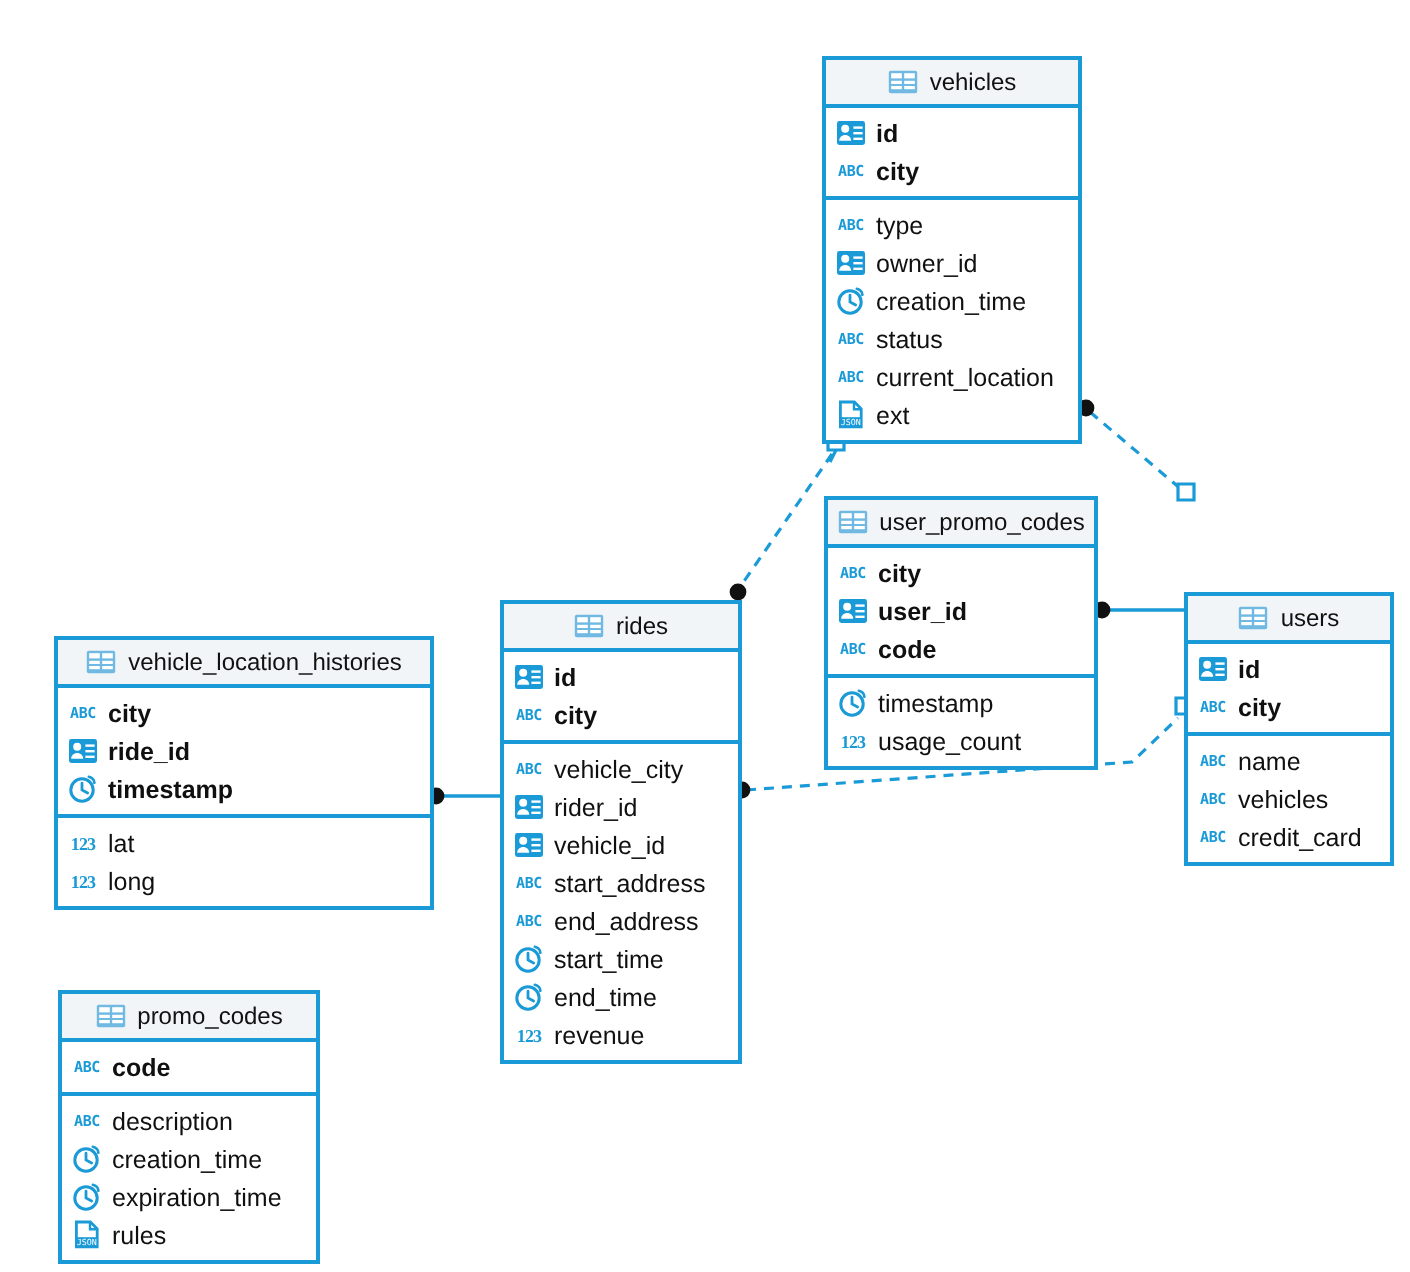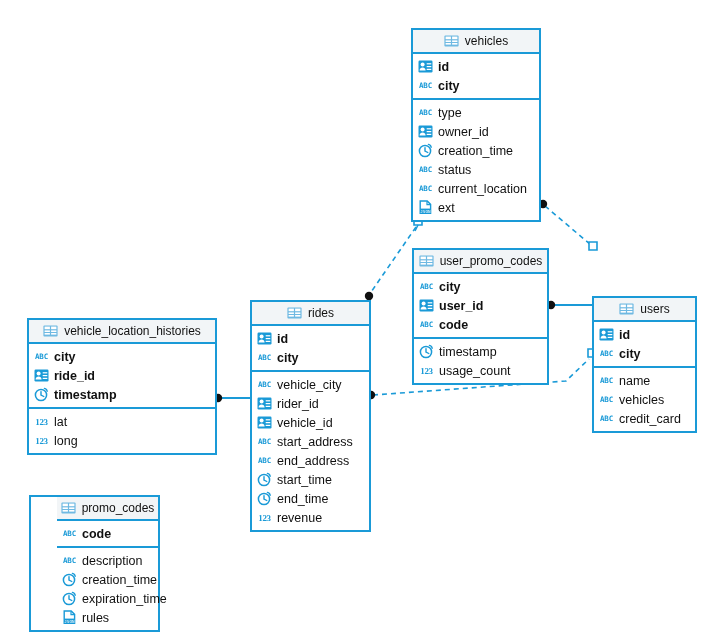--- a/index.html
+++ b/index.html
@@ -489,21 +489,21 @@
           <span class="field-name">lat</span>
         </div>
         <div class="field-row">
           <span class="ic">
             <span class="ic-123">123</span>
           </span>
           <span class="field-name">long</span>
         </div>
       </div>
     </div>
-    <div class="table-box" style="left: 29px; top: 495px; width: 131px; padding-left: 26px;">
+    <div class="table-box" style="left: 29px; top: 495px; width: 131px;">
       <div class="tbl-header">
         <span class="ic">
           <svg width="15" height="12" viewBox="0 0 15 12">
             <rect x="0.4" y="0.4" width="14.2" height="11.2" rx="1" fill="#6fb9e2"></rect>
             <rect x="1.6" y="1.6" width="5.3" height="2.6" fill="#ffffff"></rect>
             <rect x="8.1" y="1.6" width="5.3" height="2.6" fill="#ffffff"></rect>
             <rect x="1.6" y="5.4" width="5.3" height="1.6" fill="#ffffff"></rect>
             <rect x="8.1" y="5.4" width="5.3" height="1.6" fill="#ffffff"></rect>
             <rect x="1.6" y="8.0" width="5.3" height="1.6" fill="#ffffff"></rect>
             <rect x="8.1" y="8.0" width="5.3" height="1.6" fill="#ffffff"></rect>

